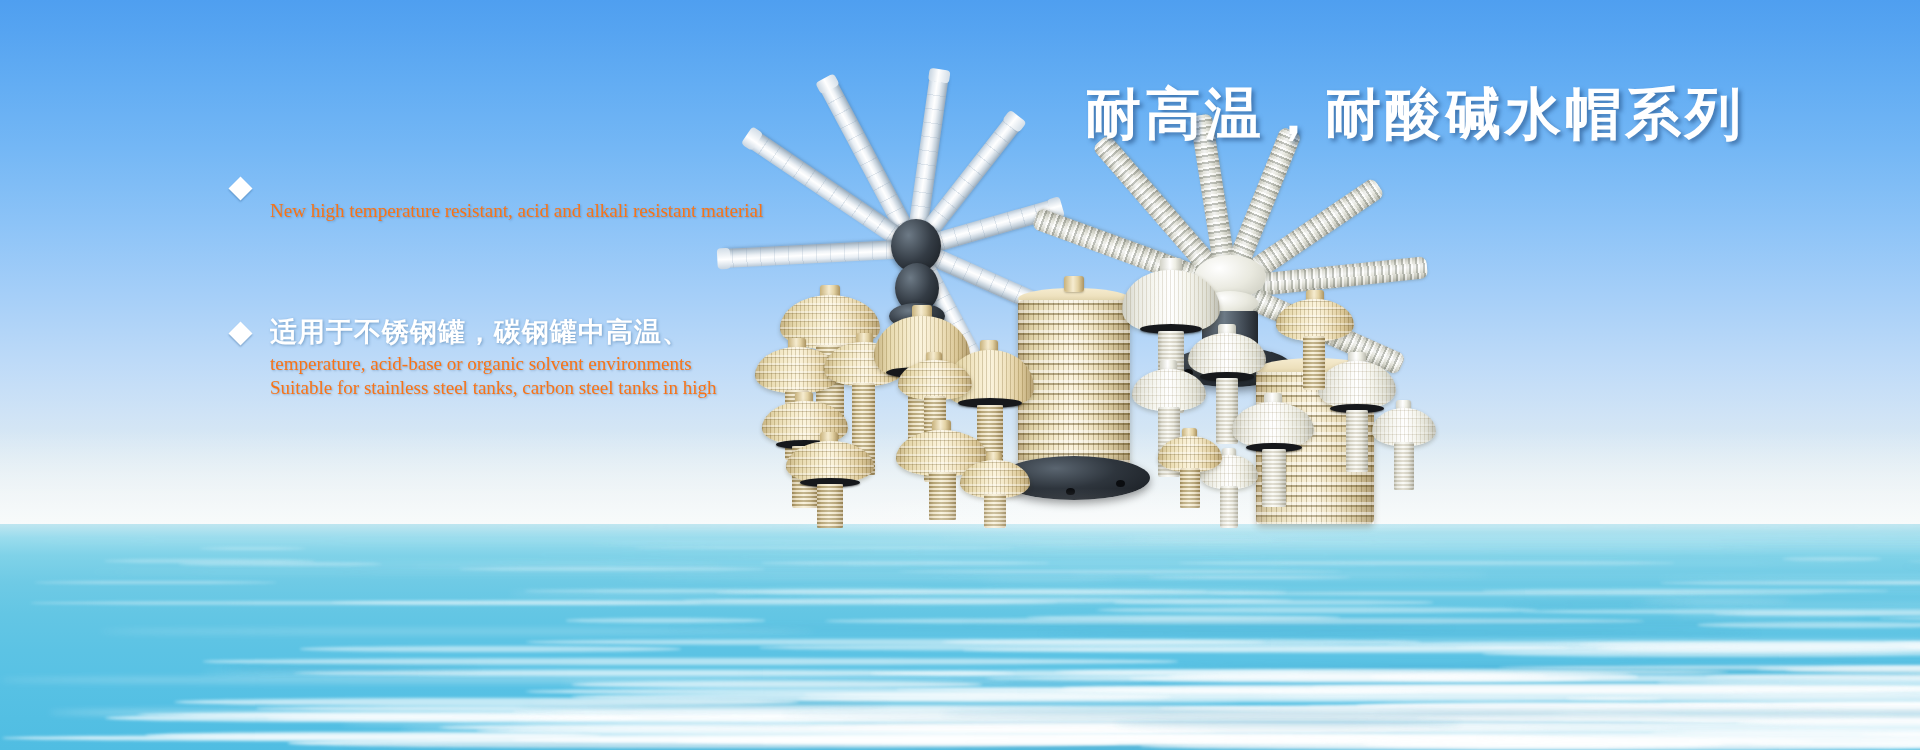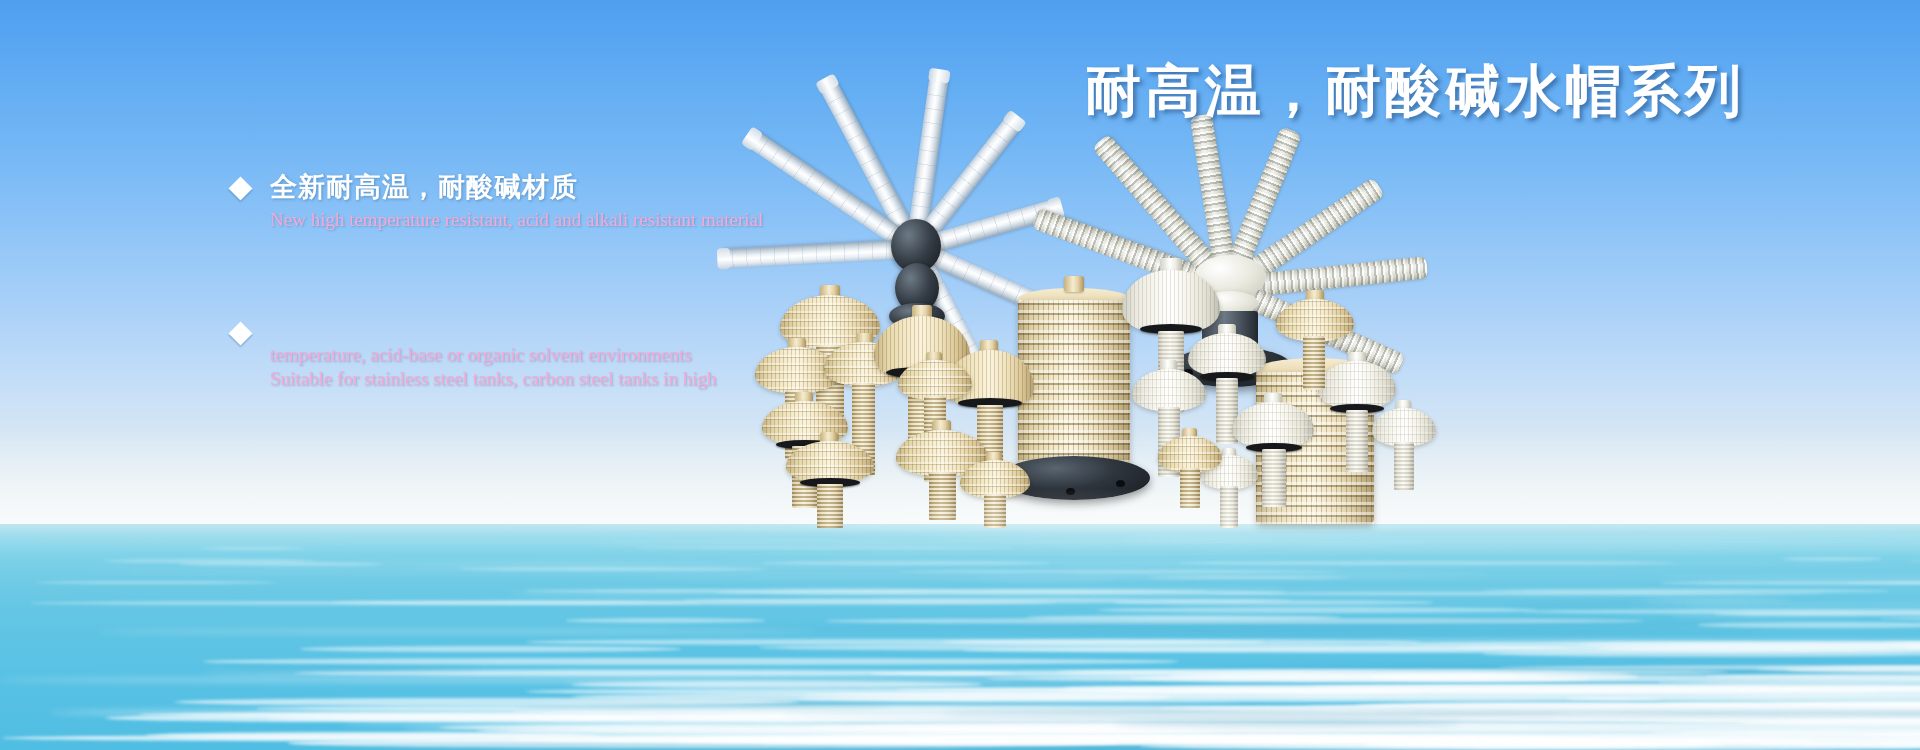--- a/index.html
+++ b/index.html
@@ -50,41 +50,41 @@
   .rip{
     position:absolute; left:-4%; width:108%; border-radius:50%;
     background:rgba(255,255,255,.85);
     filter:blur(1.6px);
   }
   .rip.soft{ background:rgba(255,255,255,.42); filter:blur(3px); }
   .rip.dark{ background:rgba(40,140,180,.22); filter:blur(3px); }
 
   
   .title{
-    position:absolute; right:175px; top:54px;
+    position:absolute; right:175px; top:77px;
     font-size:56px; font-weight:700; color:#ffffff; letter-spacing:4px;
     text-shadow:3px 3px 4px rgba(30,70,120,.55);
     white-space:nowrap;
   }
 
   .bullet{ position:absolute; }
   .bullet .row{ display:flex; align-items:flex-start; }
   .diamond{
     width:17px; height:17px; background:#ffffff; margin-top:12px; margin-right:21px;
     transform:rotate(45deg); flex:0 0 auto;
     box-shadow:1px 1px 2px rgba(40,90,140,.4);
   }
   .cn{
     font-size:27px; font-weight:700; color:#ffffff; line-height:38px;
     letter-spacing:1px; white-space:nowrap;
     text-shadow:1px 1px 3px rgba(40,90,140,.45);
   }
   .en{
     font-family:"Liberation Serif", serif;
-    font-size:19px; color:#f9a8d4; line-height:22px; white-space:nowrap;
+    font-size:19px; color:#f97316; line-height:22px; white-space:nowrap;
     text-shadow:1px 1px 2px rgba(40,90,140,.35);
   }
   #b1{ left:232px; top:168px; }
   #b1 .en{ margin-left:38px; margin-top:3px; }
   #b2{ left:232px; top:313px; }
   #b2 .en{ margin-left:38px; margin-top:2px; }
 
   
   #products{ position:absolute; left:0; top:0; width:1920px; height:750px; }
   .prod{ position:absolute; }
@@ -735,28 +735,28 @@
     </div>
 
     <div class="refl" style="left:760px; top:488px; width:700px; height:60px; opacity:.5;"></div>
   </div>
 
   <div class="title">耐高温，耐酸碱水帽系列</div>
 
   <div class="bullet" id="b1">
     <div class="row">
       <span class="diamond"></span>
-      <span class="cn">全新耐高温，耐酸碱材质</span>
     </div>
     <div class="en">New high temperature resistant, acid and alkali resistant material</div>
   </div>
 
   <div class="bullet" id="b2">
     <div class="row">
       <span class="diamond"></span>
       <div>
+        <div class="cn">适用于不锈钢罐，碳钢罐中高温、</div>
       </div>
     </div>
     <div class="en" style="margin-left:38px;">temperature, acid-base or organic solvent environments</div>
     <div class="en">Suitable for stainless steel tanks, carbon steel tanks in high</div>
   </div>
 
 </div>
 
 </body></html>

